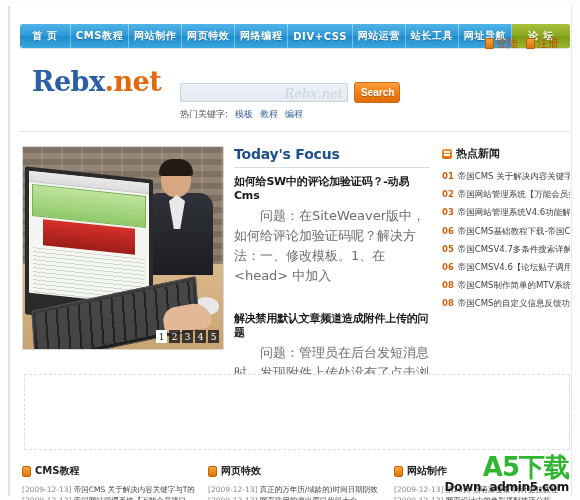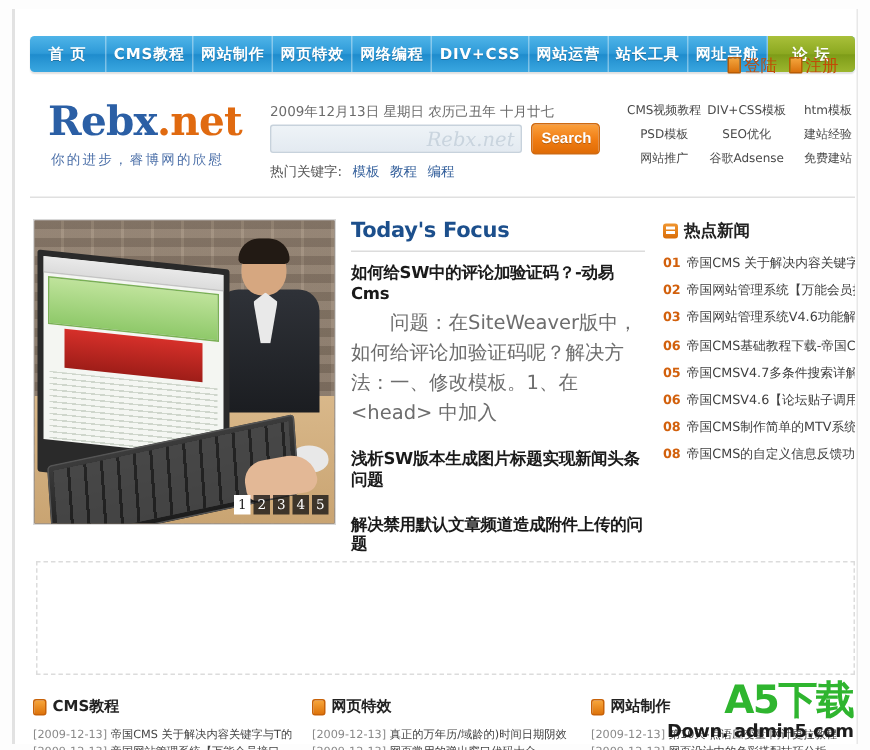--- a/index.html
+++ b/index.html
@@ -482,50 +482,37 @@
       <span class="authlink">
         <i class="authicon"></i>
         <span>注册</span>
       </span>
     </div>
 
     <div class="header">
       <div class="logo">
         <span>Rebx</span><span class="dot">.net</span>
       </div>
-      <div class="tagline">你的进步，睿博网的欣慰</div>
-
-      <div class="datetext">2009年12月13日 星期日 农历己丑年 十月廿七</div>
+
 
       <div class="searchrow">
         <div class="searchbox">
           <span class="searchghost">Rebx.net</span>
           <input class="searchinput" type="text" placeholder="" style="">
         </div>
         <button class="searchbtn">Search</button>
       </div>
 
       <div class="hotwords">
         <span class="lbl">热门关键字:</span>
         <span class="kw">模板</span>
         <span class="kw">教程</span>
         <span class="kw">编程</span>
       </div>
 
-      <div class="linkgrid">
-        <span>CMS视频教程</span>
-        <span>DIV+CSS模板</span>
-        <span>htm模板</span>
-        <span>PSD模板</span>
-        <span>SEO优化</span>
-        <span>建站经验</span>
-        <span>网站推广</span>
-        <span>谷歌Adsense</span>
-        <span>免费建站</span>
-      </div>
     </div>
 
     <div class="hr"></div>
 
     <div class="photo">
       <div class="brick"></div>
       <div class="desk"></div>
       <div class="person">
         <div class="body"></div>
         <div class="head"></div>
@@ -556,21 +543,20 @@
 
     <div class="focus">
       <div class="focus-title">Today's Focus</div>
 
       <div class="art">
         <h3>如何给SW中的评论加验证码？-动易Cms</h3>
         <p>问题：在SiteWeaver版中，如何给评论加验证码呢？解决方法：一、修改模板。1、在 &lt;head&gt; 中加入</p>
       </div>
       <div class="art-sep"></div>
       <div class="art">
-        <h3>浅析SW版本生成图片标题实现新闻头条问题</h3>
       </div>
       <div class="art-sep"></div>
       <div class="art">
         <h3>解决禁用默认文章频道造成附件上传的问题</h3>
         <p><span>问题：管理员在后台发短消息时，发现附件上传处没有了点击浏览本地资源的功能，无法上传附件，这是什么问题？</span> <span class="more">分析</span></p>
       </div>
     </div>
 
     <div class="news">
       <div class="news-head">

